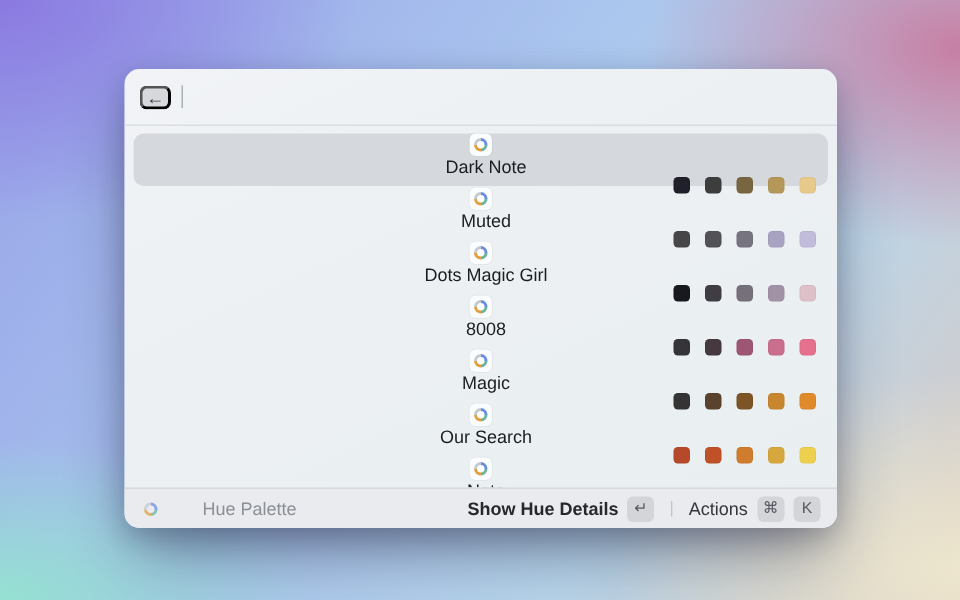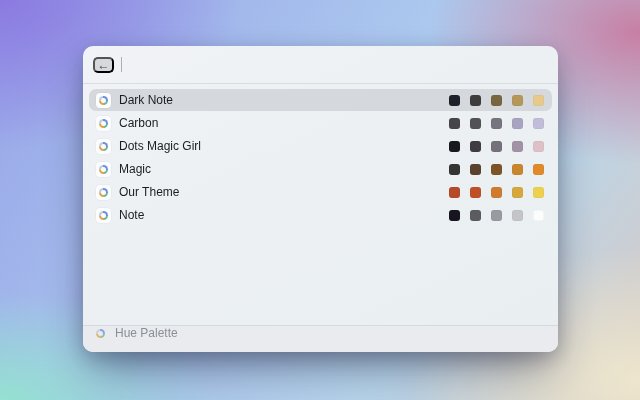--- a/index.html
+++ b/index.html
@@ -40,23 +40,24 @@
   .caret { width:1px; height:15px; background:#aab0b8; margin-left:7px; }
   .search-input {
     flex:1; border:none; outline:none; background:transparent;
     font-family:"Liberation Sans", sans-serif;
     font-size:13.5px; color:#1c1e22; padding:0 0 0 2px;
   }
   .search-input::placeholder { color:#9aa1ab; }
   
   .list { flex:1; padding:5px 6px 0 6px; overflow:hidden; }
   .row {
-    height:22px; margin-bottom:1px; border-radius:7px;
+    height:35px; margin-bottom:1px; border-radius:7px;
     display:flex; align-items:center;
     padding:0 8px 0 7px;
+    flex-direction:column;
   }
   .row.selected { background:#d5d8dc; }
   .row-icon {
     width:15px; height:15px; border-radius:4px;
     background:#fbfcfd; box-shadow:0 0 0 .5px rgba(0,0,0,.05);
     display:flex; align-items:center; justify-content:center;
     flex:0 0 15px;
   }
   .ring {
     position:relative; width:9px; height:9px; border-radius:50%;
@@ -72,21 +73,21 @@
   }
   .swatches { margin-left:auto; display:flex; gap:10px; }
   .swatch {
     width:11px; height:11px; border-radius:3px;
     box-shadow:inset 0 0 0 .5px rgba(0,0,0,.06);
   }
   
   .footer {
     flex:0 0 27px; height:27px;
     background:#e9ebee; border-top:1px solid #d6dade;
-    display:flex; padding:0 8px 0 10px;
+    display:flex; align-items:center; padding:0 8px 0 10px;gap:20px;
   }
   .footer-ring { width:14px; height:14px; display:flex; align-items:center; justify-content:center; }
   .footer-ring .ring { opacity:.75; }
   .footer-ring .ring::after { background:#e9ebee; }
   .footer-source { margin-left:8px; font-size:12px; color:#8b8f96; }
   .footer-right { margin-left:auto; display:flex; align-items:center; gap:6px; }
   .footer-action {
     display:flex; align-items:center; gap:6px;
     background:transparent; border:none; cursor:default;
     font-family:"Liberation Sans", sans-serif; padding:2px 3px; border-radius:5px;
@@ -126,21 +127,21 @@
           <span class="swatch" style="background: rgb(61, 61, 61);"></span>
           <span class="swatch" style="background: rgb(119, 102, 63);"></span>
           <span class="swatch" style="background: rgb(181, 151, 90);"></span>
           <span class="swatch" style="background: rgb(231, 202, 139);"></span>
         </span>
       </div>
       <div class="row">
         <span class="row-icon">
           <span class="ring"></span>
         </span>
-        <span class="row-label">Carbon</span>
+        <span class="row-label">Muted</span>
         <span class="swatches">
           <span class="swatch" style="background: rgb(70, 70, 73);"></span>
           <span class="swatch" style="background: rgb(82, 82, 87);"></span>
           <span class="swatch" style="background: rgb(118, 116, 127);"></span>
           <span class="swatch" style="background: rgb(169, 163, 194);"></span>
           <span class="swatch" style="background: rgb(192, 188, 218);"></span>
         </span>
       </div>
       <div class="row">
         <span class="row-icon">
@@ -152,34 +153,47 @@
           <span class="swatch" style="background: rgb(64, 60, 68);"></span>
           <span class="swatch" style="background: rgb(117, 112, 121);"></span>
           <span class="swatch" style="background: rgb(162, 146, 166);"></span>
           <span class="swatch" style="background: rgb(222, 192, 200);"></span>
         </span>
       </div>
       <div class="row">
         <span class="row-icon">
           <span class="ring"></span>
         </span>
+        <span class="row-label">8008</span>
+        <span class="swatches">
+          <span class="swatch" style="background: rgb(53, 52, 57);"></span>
+          <span class="swatch" style="background: rgb(69, 57, 63);"></span>
+          <span class="swatch" style="background: rgb(157, 86, 115);"></span>
+          <span class="swatch" style="background: rgb(202, 110, 141);"></span>
+          <span class="swatch" style="background: rgb(229, 113, 143);"></span>
+        </span>
+      </div>
+      <div class="row">
+        <span class="row-icon">
+          <span class="ring"></span>
+        </span>
         <span class="row-label">Magic</span>
         <span class="swatches">
           <span class="swatch" style="background: rgb(52, 52, 52);"></span>
           <span class="swatch" style="background: rgb(89, 67, 46);"></span>
           <span class="swatch" style="background: rgb(125, 84, 38);"></span>
           <span class="swatch" style="background: rgb(200, 135, 47);"></span>
           <span class="swatch" style="background: rgb(224, 138, 43);"></span>
         </span>
       </div>
       <div class="row">
         <span class="row-icon">
           <span class="ring"></span>
         </span>
-        <span class="row-label">Our Theme</span>
+        <span class="row-label">Our Search</span>
         <span class="swatches">
           <span class="swatch" style="background: rgb(181, 73, 42);"></span>
           <span class="swatch" style="background: rgb(192, 80, 40);"></span>
           <span class="swatch" style="background: rgb(208, 124, 47);"></span>
           <span class="swatch" style="background: rgb(214, 167, 60);"></span>
           <span class="swatch" style="background: rgb(237, 209, 78);"></span>
         </span>
       </div>
       <div class="row">
         <span class="row-icon">
@@ -194,15 +208,27 @@
           <span class="swatch" style="background: rgb(252, 252, 252);"></span>
         </span>
       </div>
     </div>
 
   <div class="footer">
     <span class="footer-ring">
         <span class="ring"></span>
       </span>
     <span class="footer-source">Hue Palette</span>
+    <div class="footer-right">
+      <button class="footer-action">
+        <span class="action-label">Show Hue Details</span>
+        <span class="key-badge">↵</span>
+      </button>
+      <span class="footer-divider">|</span>
+      <button class="footer-action">
+        <span class="action-label secondary">Actions</span>
+        <span class="key-badge">⌘</span>
+        <span class="key-badge">K</span>
+      </button>
+    </div>
   </div>
 
 </div>
 
 </body></html>

